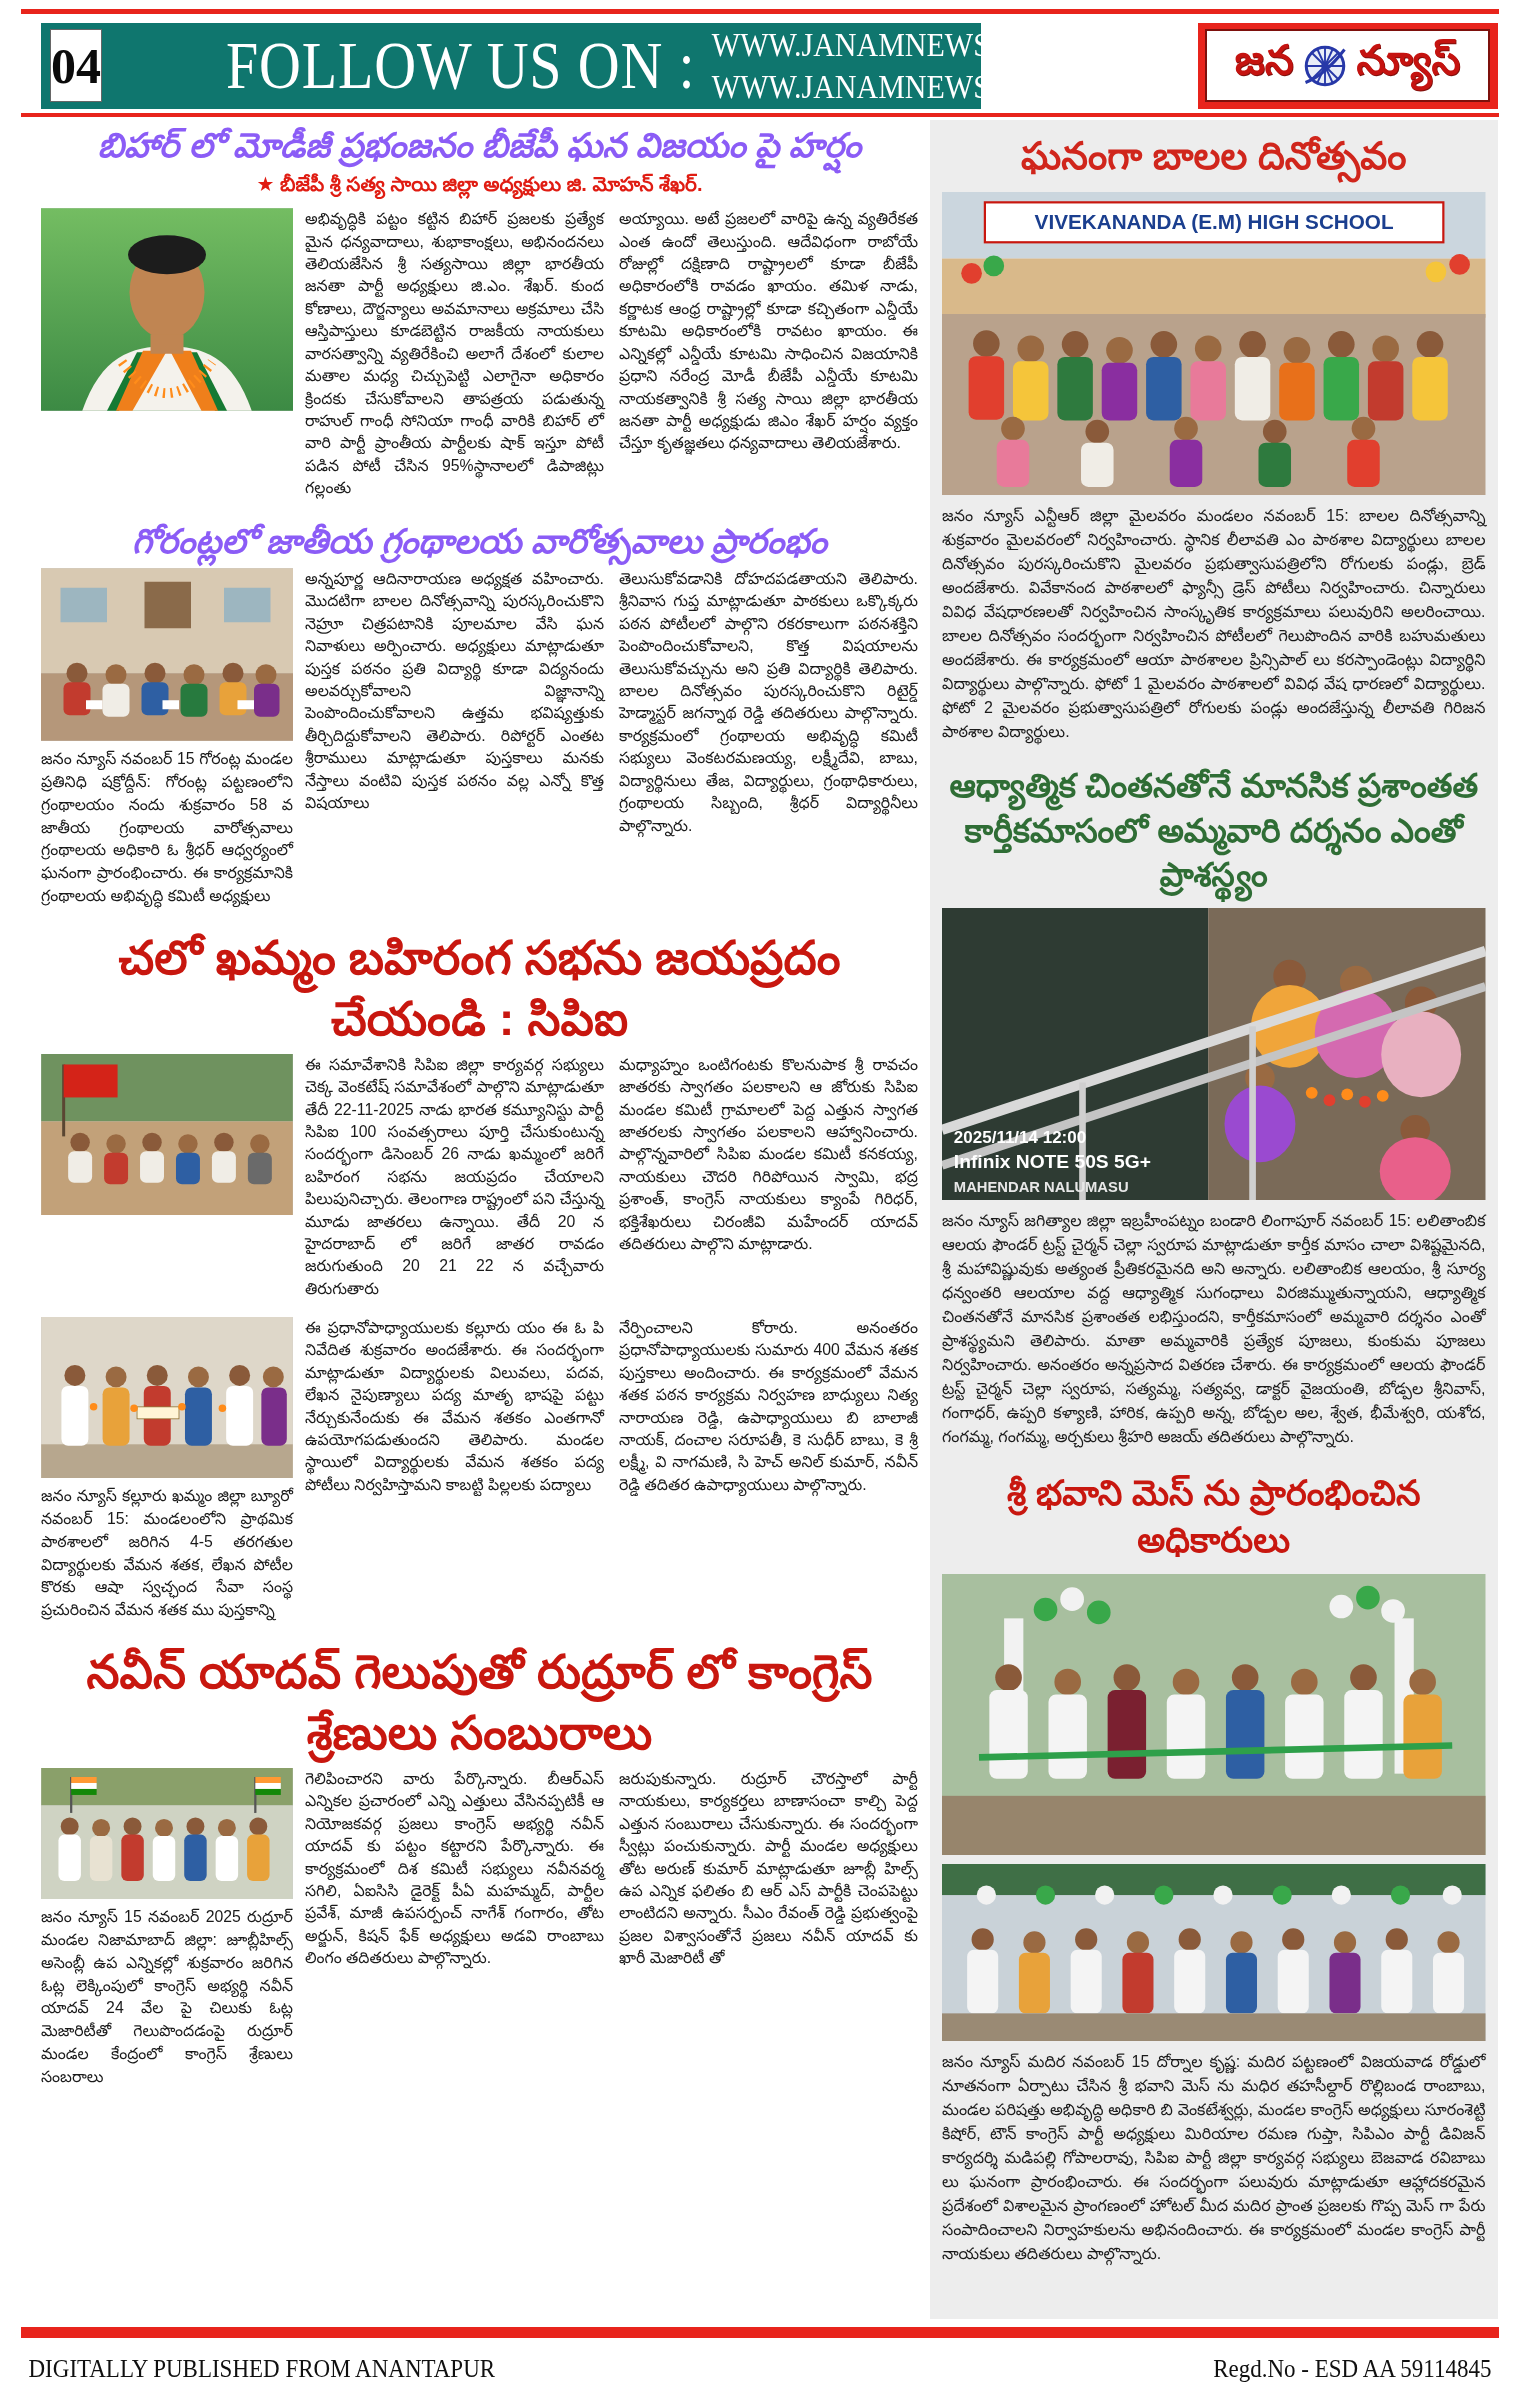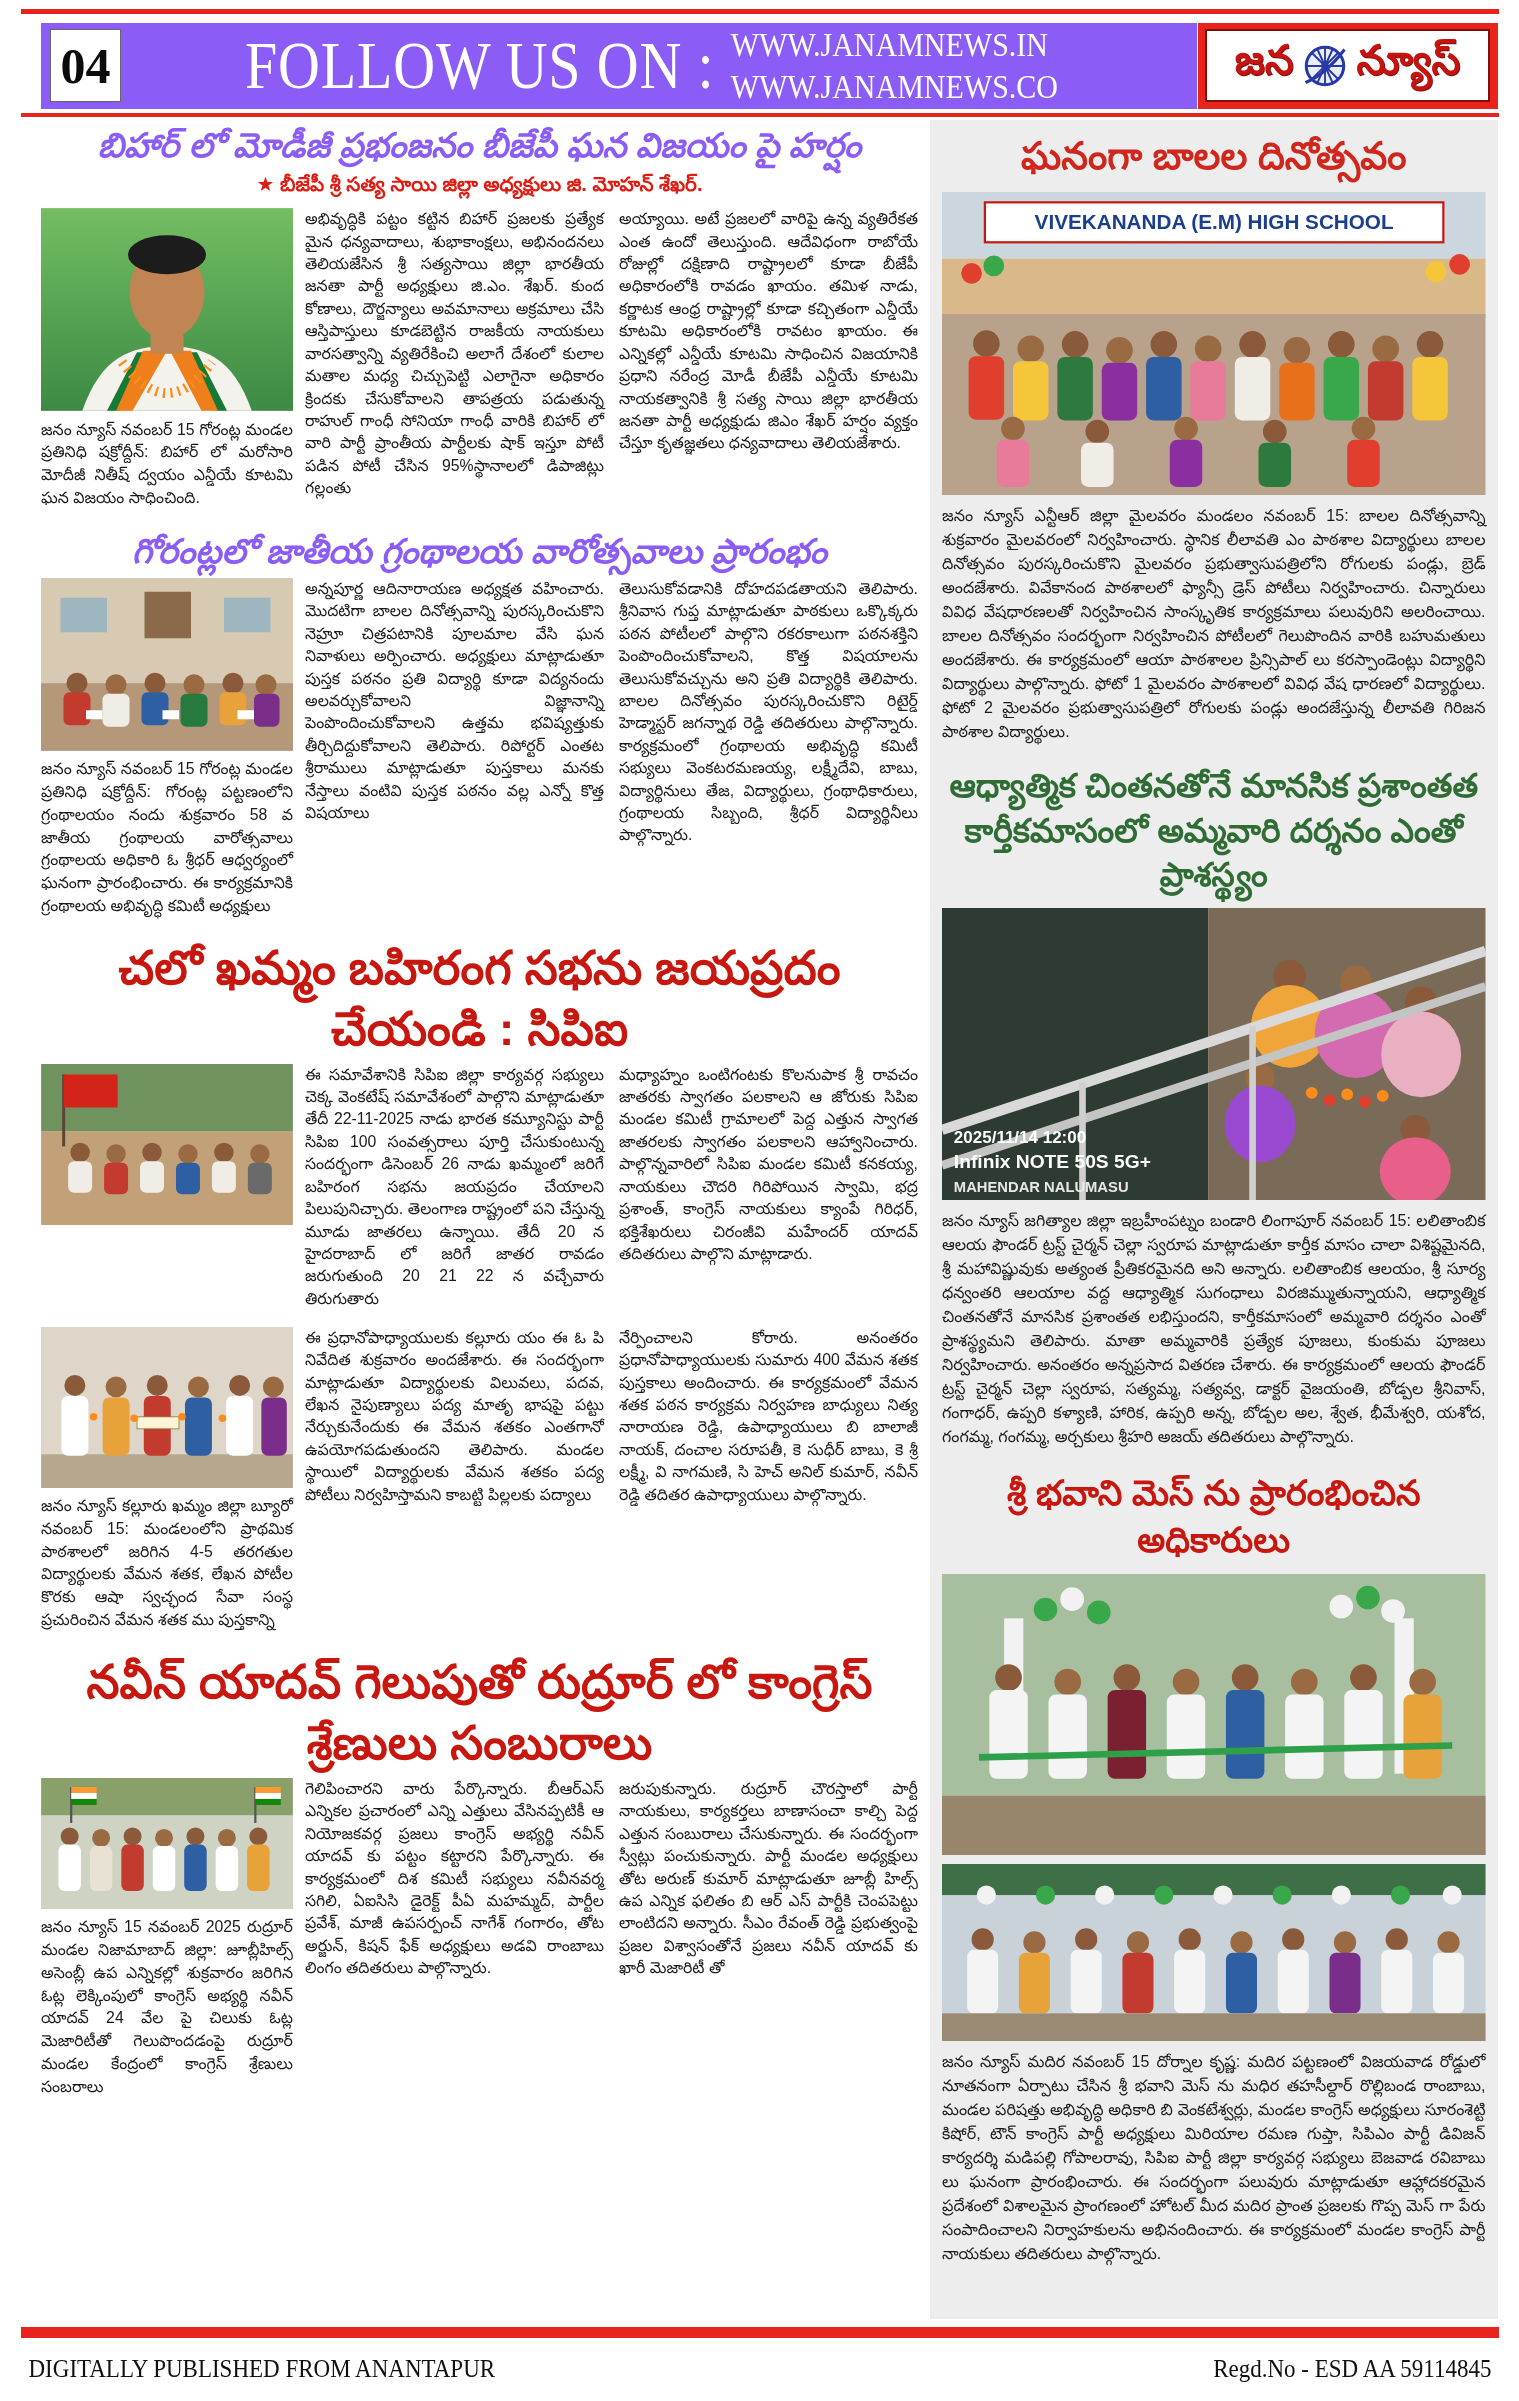--- a/index.html
+++ b/index.html
@@ -1,20 +1,20 @@
 <!DOCTYPE html>
 <html style="font-size:12px"><head>
 <meta charset="utf-8">
 <style>
   html,body{margin:0;padding:0;background:#ffffff;}
   .page{position:relative;width:1520px;height:2401px;background:#ffffff;overflow:hidden;
         font-family:"Liberation Sans","DejaVu Sans",sans-serif;color:#161616;}
   
   .top-rule{position:absolute;left:21px;right:21px;top:9px;height:5.3px;background:#e8241c;}
-  .band{position:absolute;left:41px;top:22.5px;width:1156px;height:86px;background:#8b5cf6;
+  .band{position:absolute;left:41px;top:22.5px;width:940px;height:86px;background:#0f766e;
         display:flex;align-items:center;}
   .pagenum{background:#fff;border:1.5px solid #666;width:69px;height:71px;margin-left:9px;
         display:flex;align-items:center;justify-content:center;
         font-family:"Liberation Serif",serif;font-weight:bold;font-size:50px;color:#0b0b0b;}
   .follow{color:#fff;font-family:"Liberation Serif",serif;font-size:58px;letter-spacing:0.8px;
         margin-left:124px;white-space:nowrap;transform:scaleY(1.15);}
   .urls{color:#fff;font-family:"Liberation Serif",serif;font-size:30px;line-height:1.25;
         margin-left:16.5px;white-space:nowrap;transform:scaleY(1.1);}
   .logo-frame{position:absolute;right:22.5px;top:22.5px;width:300px;height:86px;background:#e8241c;
         display:flex;align-items:center;justify-content:center;}
@@ -111,21 +111,20 @@
                 <polygon points="88,270 128,192 140,192 104,270" fill="#157a33"></polygon>
                 <polygon points="100,270 136,190 168,190 122,270" fill="#ef7f1b"></polygon>
                 <polygon points="248,270 208,192 196,192 232,270" fill="#157a33"></polygon>
                 <polygon points="236,270 200,190 172,190 214,270" fill="#ef7f1b"></polygon>
                 <path d="M108 205 Q168 288 228 205" stroke="#ff8c1a" stroke-width="13" fill="none" stroke-dasharray="3 7"></path>
                 <ellipse cx="168" cy="112" rx="50" ry="62" fill="#c08552"></ellipse>
                 <ellipse cx="168" cy="62" rx="52" ry="26" fill="#1c1c1c"></ellipse>
                 <rect x="146" y="168" width="44" height="26" fill="#c08552"></rect>
               </svg>
             </div>
-            <figcaption class="caption">జనం న్యూస్ నవంబర్ 15 గోరంట్ల మండల ప్రతినిధి షక్రోద్దీన్: బిహార్ లో మరోసారి మోదీజీ నితీష్ ద్వయం ఎన్డీయే కూటమి ఘన విజయం సాధించింది.</figcaption>
           </figure>
           <div class="cols">
             <p>అభివృద్ధికి పట్టం కట్టిన బిహార్ ప్రజలకు ప్రత్యేక మైన ధన్యవాదాలు, శుభాకాంక్షలు, అభినందనలు తెలియజేసిన శ్రీ సత్యసాయి జిల్లా భారతీయ జనతా పార్టీ అధ్యక్షులు జి.ఎం. శేఖర్. కుంద కోణాలు, దౌర్జన్యాలు అవమానాలు అక్రమాలు చేసి ఆస్తిపాస్తులు కూడబెట్టిన రాజకీయ నాయకులు వారసత్వాన్ని వ్యతిరేకించి అలాగే దేశంలో కులాల మతాల మధ్య చిచ్చుపెట్టి ఎలాగైనా అధికారం క్రిందకు చేసుకోవాలని తాపత్రయ పడుతున్న రాహుల్ గాంధీ సోనియా గాంధీ వారికి బిహార్ లో వారి పార్టీ ప్రాంతీయ పార్టీలకు షాక్ ఇస్తూ పోటీ పడిన పోటీ చేసిన 95%స్థానాలలో డిపాజిట్లు గల్లంతు</p>
             <p>అయ్యాయి. అటే ప్రజలలో వారిపై ఉన్న వ్యతిరేకత ఎంత ఉందో తెలుస్తుంది. ఆదేవిధంగా రాబోయే రోజుల్లో దక్షిణాది రాష్ట్రాలలో కూడా బీజేపీ అధికారంలోకి రావడం ఖాయం. తమిళ నాడు, కర్ణాటక ఆంధ్ర రాష్ట్రాల్లో కూడా కచ్చితంగా ఎన్డీయే కూటమి అధికారంలోకి రావటం ఖాయం. ఈ ఎన్నికల్లో ఎన్డీయే కూటమి సాధించిన విజయానికి ప్రధాని నరేంద్ర మోడీ బీజేపీ ఎన్డీయే కూటమి నాయకత్వానికి శ్రీ సత్య సాయి జిల్లా భారతీయ జనతా పార్టీ అధ్యక్షుడు జిఎం శేఖర్ హర్షం వ్యక్తం చేస్తూ కృతజ్ఞతలు ధన్యవాదాలు తెలియజేశారు.</p>
           </div>
         </div>
       </article>
 
       <article class="art">
         <h1 class="hl black">గోరంట్లలో జాతీయ గ్రంథాలయ వారోత్సవాలు ప్రారంభం</h1>

